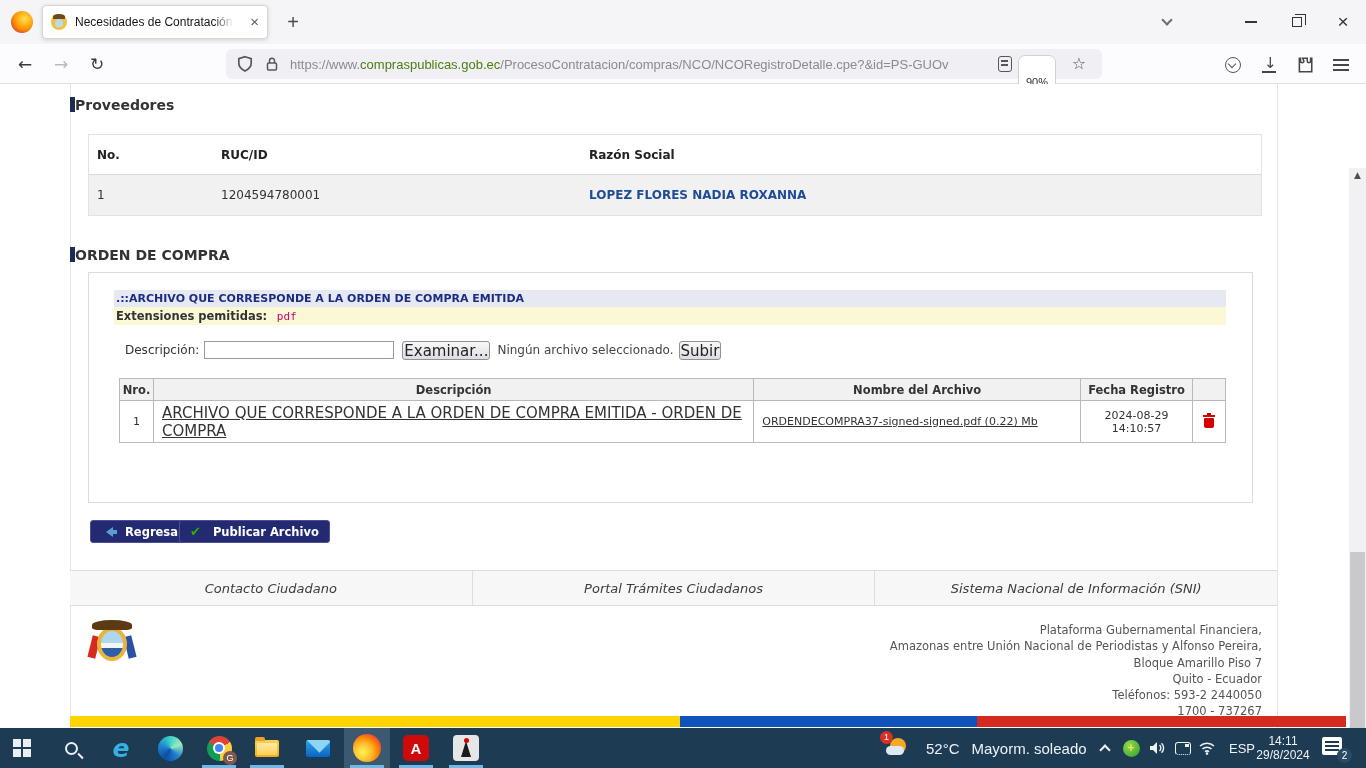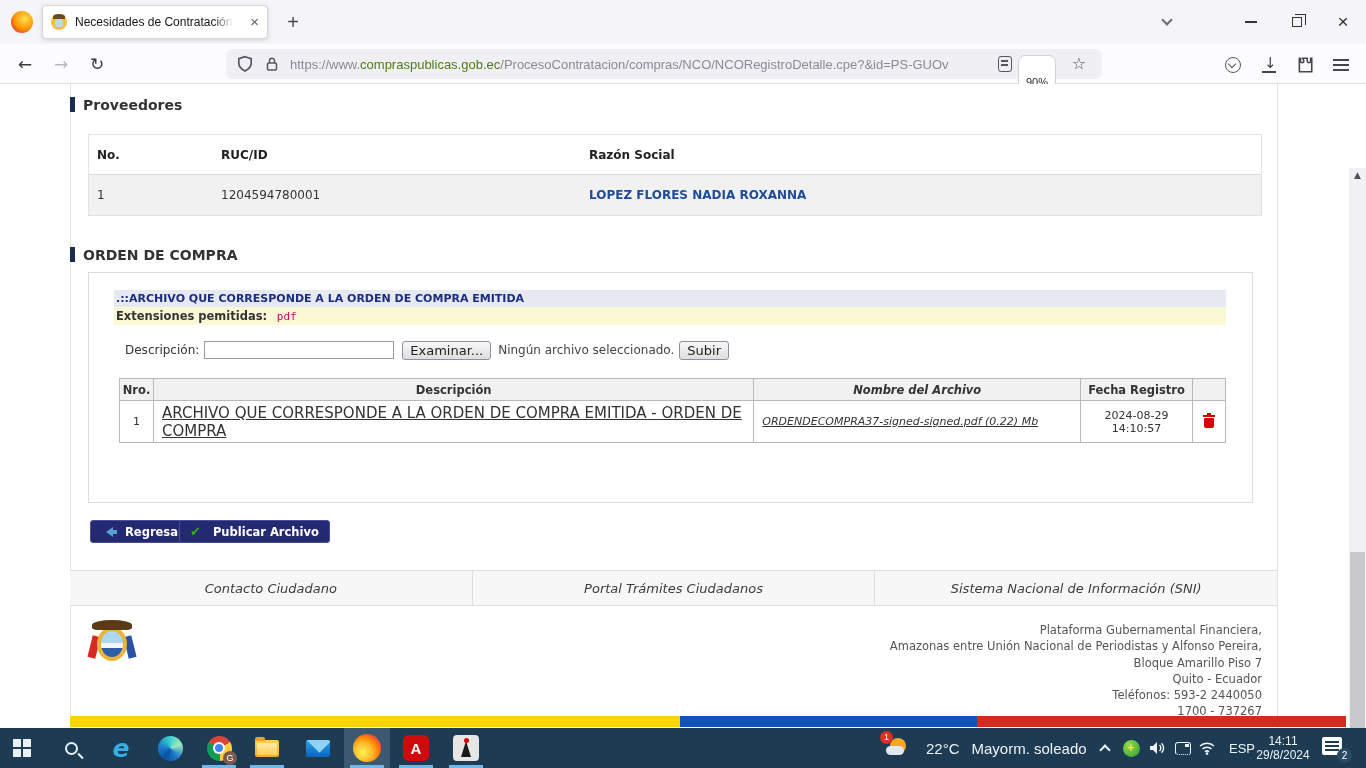--- a/index.html
+++ b/index.html
@@ -64,21 +64,21 @@
                    font-family:"DejaVu Sans", sans-serif; }
   .dl-ic::after { content:""; position:absolute; left:0; bottom:0; width:14px; height:1.8px; background:#45454d; }
   .ham { width:16px; height:12px; border-top:2px solid #45454d; border-bottom:2px solid #45454d; position:relative; }
   .ham::before { content:""; position:absolute; left:0; top:3px; width:16px; height:2px; background:#45454d; }
 
   
   .vp { position:absolute; left:0; top:84px; width:1366px; height:644px; background:#fff; overflow:hidden;
         font-family:"DejaVu Sans", sans-serif; }
   .container-line { position:absolute; top:0; width:1px; height:648px; background:#e4e4e4; }
 
-  .section-h { position:absolute; display:flex; align-items:flex-start; gap:8px; }
+  .section-h { position:absolute; display:flex; align-items:flex-start; }
   .h-bar { width:5px; height:15px; background:#1d2d50; }
   .h-text { font-size:14px; font-weight:bold; color:#333; }
 
   .tbl1 { position:absolute; left:88px; top:50px; width:1174px; border:1px solid #e2e2e2; font-size:12px; }
   .tbl1 .hrow { display:flex; height:40px; align-items:center; border-bottom:1px solid #d9d9d9; font-weight:bold; color:#222; }
   .tbl1 .drow { display:flex; height:40px; align-items:center; background:#f1f1f1; color:#333; }
   .c-no { width:132px; padding-left:8px; }
   .c-ruc { width:368px; }
   .c-razon { flex:1; }
   .razon-link { color:#1f4c99; font-weight:bold; }
@@ -88,30 +88,30 @@
   .banner { position:absolute; left:25px; top:17px; width:1112px; height:17px; background:#e7e9f2;
             color:#1b2d83; font-weight:bold; font-size:11px; line-height:17px; padding-left:2px; }
   .ext-strip { position:absolute; left:25px; top:34px; width:1112px; height:18px; background:#fbf8d6;
                font-size:11.5px; line-height:18px; color:#333; padding-left:2px; }
   .ext-label { font-weight:bold; }
   .ext-val { color:#cc0066; font-family:"DejaVu Sans Mono", monospace; font-size:11px; margin-left:6px; }
   .upload-row { position:absolute; left:36px; top:66px; height:22px; display:flex; align-items:center;
                 font-size:12px; color:#333; }
   .desc-input { width:190px; height:18px; border:1px solid #9a9aa2; margin-left:5px; font-size:11px; padding:0 3px; }
   .gray-btn { height:19px; background:linear-gradient(#f8f8f8,#dedee2); border:1px solid #8f8f9d;
-              border-radius:3px; font-size:13px; color:#222; padding:0 7px;
+              border-radius:3px; font-size:15px; color:#222; padding:0 1px;
               font-family:"DejaVu Sans", sans-serif; }
   .ml8 { margin-left:8px; } .ml5 { margin-left:5px; }
   .nofile { margin-left:7px; color:#444; }
 
   .tbl2 { position:absolute; left:30px; top:105px; width:1107px; border-collapse:collapse; font-size:11px; color:#333; }
   .tbl2 th { border:1px solid #b9b9b9; background:#f1f1f1; font-weight:bold; font-size:11.5px;
              height:22px; text-align:center; }
   .tbl2 td { border:1px solid #b9b9b9; height:42px; background:#fff; padding:0 8px; }
-  .w-nro { width:34px; text-align:center; } .w-desc { width:601px; } .w-arch { width:327px;font-style:italic; }
+  .w-nro { width:34px; text-align:center; } .w-desc { width:601px; } .w-arch { width:327px; }
   .w-fecha { width:112px; text-align:center; } .w-act { width:33px; text-align:center; }
   .file-link { color:#333; text-decoration:underline; }
   .trash { display:inline-block; position:relative; width:12px; height:15px; }
   .trash::before { content:""; position:absolute; left:0; top:2px; width:12px; height:2px; background:#d40000; }
   .trash::after { content:""; position:absolute; left:4px; top:0; width:4px; height:2px; background:#d40000; }
   .trash-body { position:absolute; left:1px; top:5px; width:10px; height:10px; background:#d40000;
                 border-radius:1px 1px 2px 2px; }
 
   .navy-btn { position:absolute; top:436px; height:23px; background:#232a72; border:1px solid #4a4f96;
               border-radius:3px; color:#fff; font-weight:bold; font-size:11.5px; display:flex;
@@ -426,21 +426,21 @@
     <div class="tb-tile running" style="left:443px">
       <span class="duke-tile"></span>
     </div>
 
     <div class="weather">
       <span class="w-ic">
         <span class="sun"></span>
           <span class="cloud"></span>
         <span class="w-badge">1</span>
       </span>
-      <span class="w-temp">22°C</span>
+      <span class="w-temp">52°C</span>
       <span class="w-desc">Mayorm. soleado</span>
     </div>
 
     <div class="tray-tile" style="left:1092px">
         <span class="chev-up"></span>
       </div>
     <div class="tray-tile" style="left:1118px">
         <span class="av-ic">+</span>
       </div>
     <div class="tray-tile" style="left:1144px">

